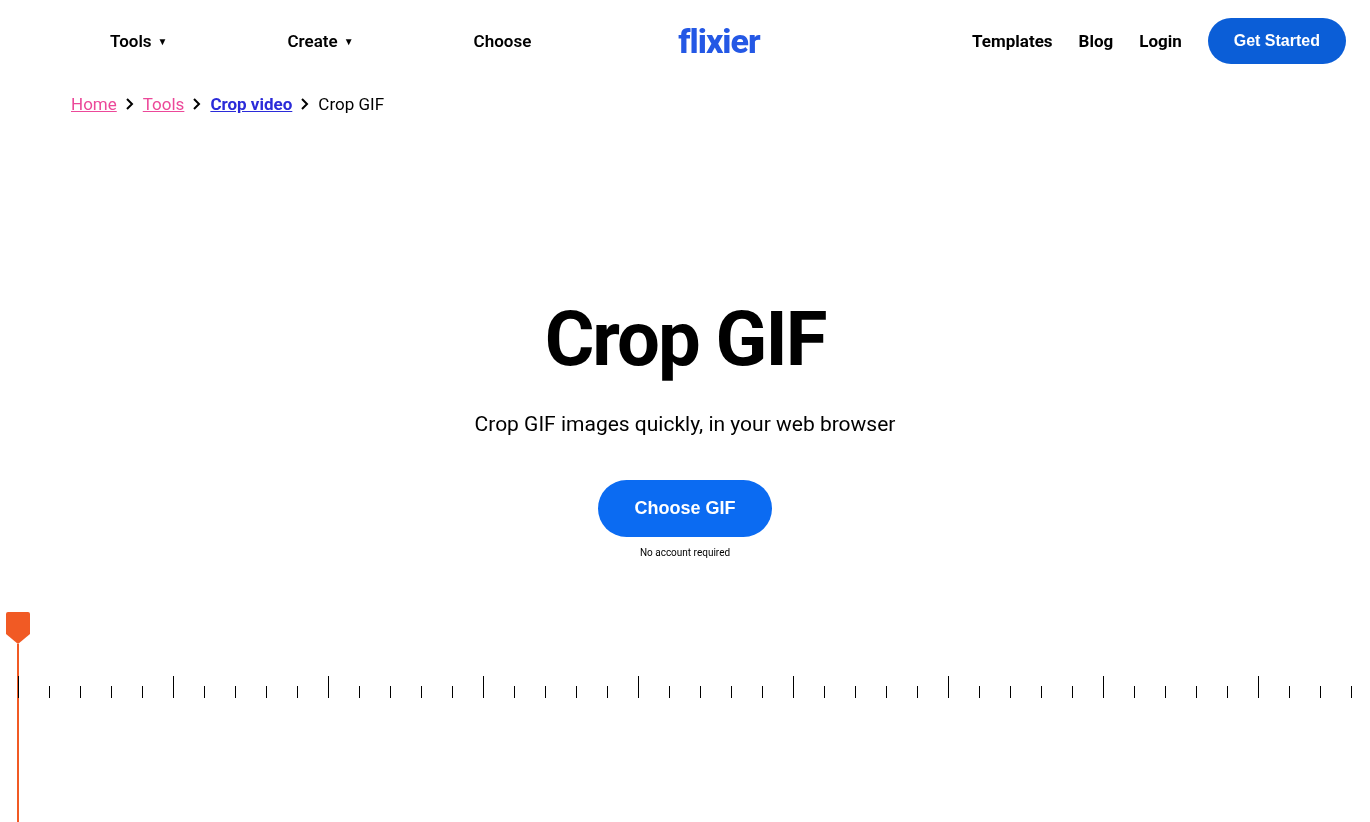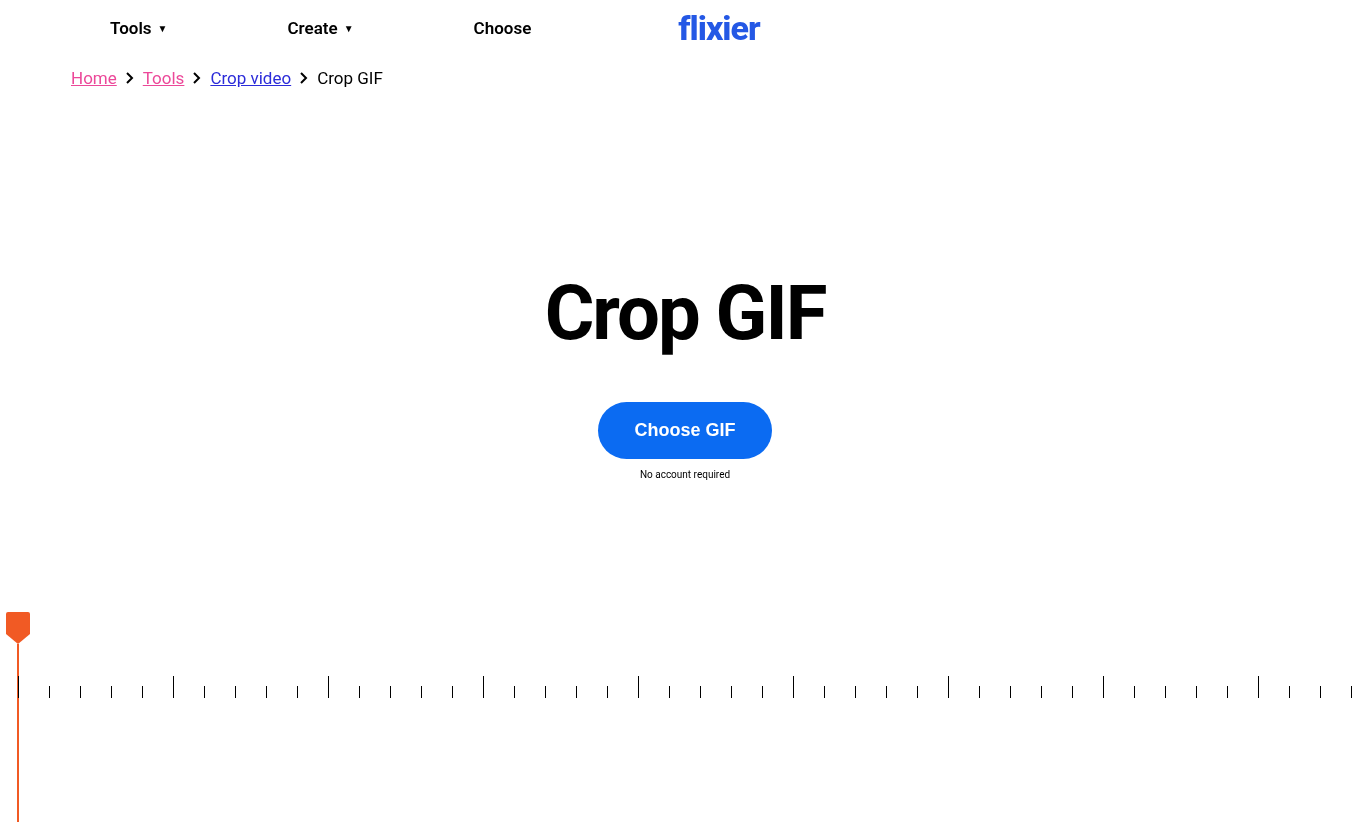--- a/index.html
+++ b/index.html
@@ -9,21 +9,21 @@
 .nav-left { display: flex; align-items: center; gap: 120px; }
 .nav-item { font-size: 17px; font-weight: 600; color: #000; cursor: pointer; display: flex; align-items: center; gap: 6px; }
 .nav-item .caret { font-size: 10px; }
 .logo { position: absolute; left: 50%; transform: translateX(-50%); font-size: 34px; font-weight: 800; color: #2458e5; letter-spacing: -1px; margin-left: 34px; }
 .nav-right { display: flex; align-items: center; gap: 26px; }
 .nav-link { font-size: 17px; font-weight: 700; color: #000; cursor: pointer; }
 .get-started { background: #0b5ed7; color: #fff; border: none; padding: 14px 26px; border-radius: 24px; font-size: 16px; font-weight: 700; cursor: pointer; }
 
 .breadcrumb { display: flex; align-items: center; gap: 8px; padding: 12px 0 0 71px; font-size: 17px; }
 .breadcrumb a { color: #ec4899; text-decoration: underline; cursor: pointer; }
-.breadcrumb a.active { color: #2b2bd9; font-weight: 400; }
+.breadcrumb a.active { color: #2b2bd9; font-weight: 700; }
 .breadcrumb .sep { display: inline-flex; align-items: center; }
 .breadcrumb .current { color: #000; }
 
 .hero { text-align: center; margin-top: 180px; }
 .hero h1 { font-size: 76px; font-weight: 700; letter-spacing: -2px; }
 .hero .subtitle { font-size: 21px; margin-top: 28px; color: #000; }
 .hero .buttons { display: flex; justify-content: center; gap: 28px; margin-top: 44px; align-items: center; }
 .btn-col { display: flex; flex-direction: column; align-items: center; }
 .btn-primary { background: #0b6bf2; color: #fff; border: none; padding: 18px 36px; border-radius: 30px; font-size: 18px; font-weight: 700; cursor: pointer; }
 .btn-secondary { background: #fff; color: #000; border: 1px solid #000; padding: 18px 36px; border-radius: 30px; font-size: 18px; font-weight: 500; cursor: pointer; }
@@ -49,20 +49,26 @@
     </div>
     <div class="nav-item">
       <span>Create</span>
       <span class="caret">▼</span>
     </div>
     <div class="nav-item">
       <span>Choose</span>
     </div>
   </div>
   <div class="logo">flixier</div>
+  <div class="nav-right">
+    <span class="nav-link">Templates</span>
+    <span class="nav-link">Blog</span>
+    <span class="nav-link">Login</span>
+    <button class="get-started">Get Started</button>
+  </div>
 </div>
 
 <div class="breadcrumb">
   <a>Home</a>
   <span class="sep">
       <svg width="10" height="14" viewBox="0 0 10 14">
         <path d="M2 2 L7 7 L2 12" stroke="#000" stroke-width="2" fill="none"></path>
       </svg>
     </span>
   <a>Tools</a>
@@ -75,20 +81,21 @@
   <span class="sep">
       <svg width="10" height="14" viewBox="0 0 10 14">
         <path d="M2 2 L7 7 L2 12" stroke="#000" stroke-width="2" fill="none"></path>
       </svg>
     </span>
   <span class="current">Crop GIF</span>
 </div>
 
 <div class="hero">
   <h1>Crop GIF</h1>
+  <p class="subtitle">Crop GIF images quickly, in your web browser</p>
   <div class="buttons">
     <div class="btn-col">
       <button class="btn-primary">Choose GIF</button>
       <span class="btn-note">No account required</span>
     </div>
   </div>
 </div>
 
 <div class="timeline">
   <div class="playhead-handle"></div>

